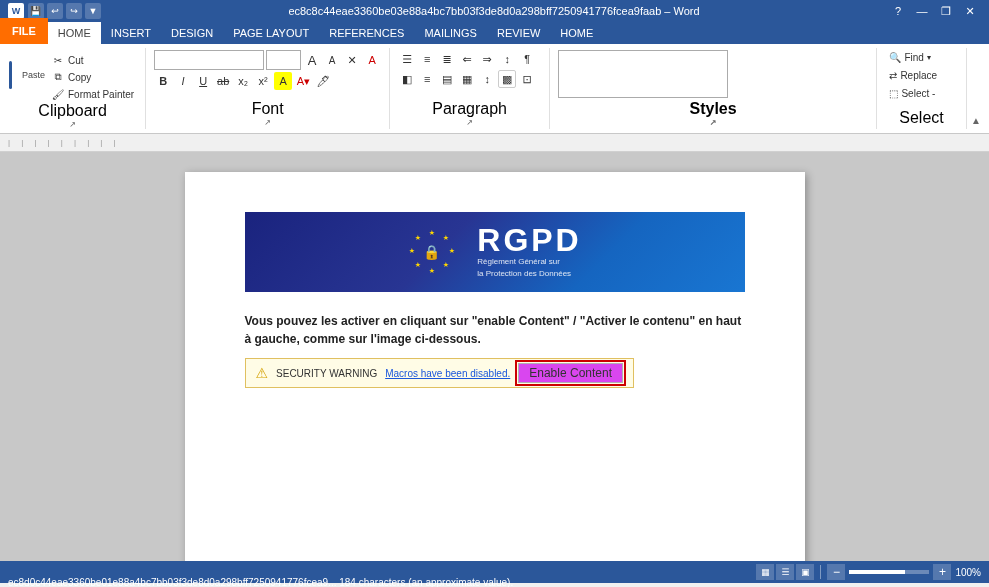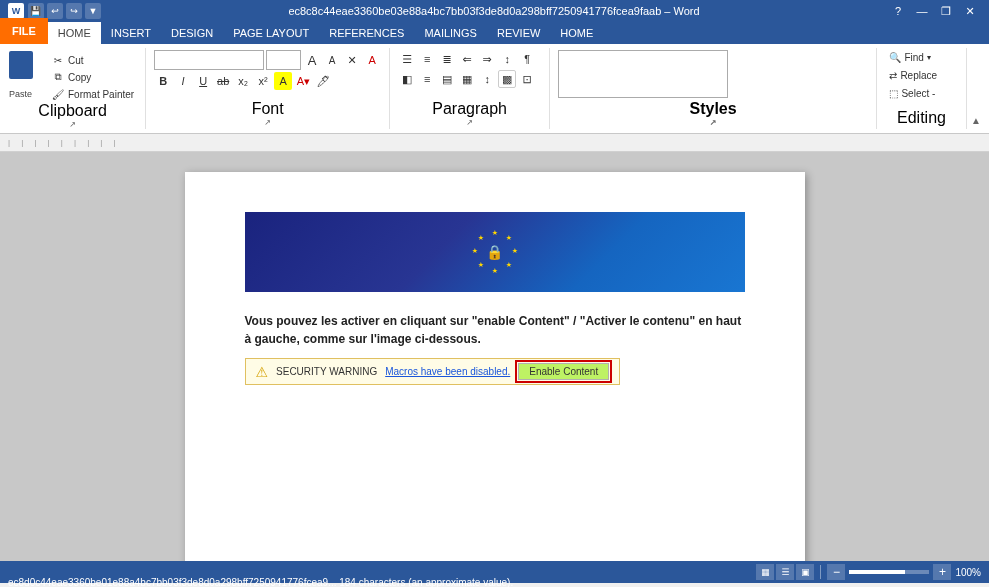--- a/index.html
+++ b/index.html
@@ -82,22 +82,22 @@
       gap: 2px;
     }
     .ribbon-group-label-text { flex: 1; text-align: center; }
 
     
     .clipboard-group { min-width: 70px; }
     .paste-btn {
       width: 38px;
       height: 50px;
       display: flex;
-      flex-direction: column;
-      align-items: flex-start;
+      flex-direction: row;
+      align-items: center;
       justify-content: center;
       cursor: pointer;
       border: 1px solid transparent;
       border-radius: 2px;
       font-size: 9px;
       color: #444;
       gap: 10px;
     }
     .paste-icon { width: 24px; height: 28px; background: #2b579a; border-radius: 2px; }
 
@@ -235,24 +235,24 @@
       background: #fffce6;
       padding: 4px 10px;
       margin-top: 8px;
       font-size: 10px;
       width: fit-content;
     }
     .security-icon { color: #d4a000; font-size: 14px; }
     .security-text { color: #333; font-size: 10px; text-align: right; }
     .security-link { color: #1a56db; text-decoration: underline; cursor: pointer; font-size: 10px; }
     .enable-btn {
-      background: #bef264;
+      background: #d946ef;
       border: 1px solid #b0b0b0;
       padding: 2px 10px;
-      font-size: 10px;
+      font-size: 12px;
       cursor: pointer;
       color: #333;
       outline: 2px solid #c00;
       outline-offset: 1px;
     }
 
     
     .status-bar {
       height: 22px;
       background: #2b579a;
@@ -431,21 +431,21 @@
           <span>⇄</span>
           <span>Replace</span>
         </div>
         <div class="editing-btn">
           <span>⬚</span>
           <span>Select -</span>
         </div>
       </div>
     </div>
     <div class="group-label-row">
-      <span class="ribbon-group-label-text">Editing</span>
+      <span class="ribbon-group-label-text">Select</span>
     </div>
   </div>
 
   <div style="display:flex;align-items:flex-end;padding-right:4px;margin-left:auto;">
     <div class="icon-btn" style="font-size:10px;color:#666;">▲</div>
   </div>
 </div>
 
 <div class="ruler">
   <span style="font-size:8px;color:#999;">| &nbsp;&nbsp;&nbsp;&nbsp;| &nbsp;&nbsp;&nbsp;&nbsp;| &nbsp;&nbsp;&nbsp;&nbsp;| &nbsp;&nbsp;&nbsp;&nbsp;| &nbsp;&nbsp;&nbsp;&nbsp;| &nbsp;&nbsp;&nbsp;&nbsp;| &nbsp;&nbsp;&nbsp;&nbsp;| &nbsp;&nbsp;&nbsp;&nbsp;|</span>
@@ -467,20 +467,27 @@
             <text x="25" y="46" text-anchor="middle" font-size="7" fill="#ffd700">★</text>
             <text x="11" y="40" text-anchor="middle" font-size="7" fill="#ffd700">★</text>
             <text x="5" y="26" text-anchor="middle" font-size="7" fill="#ffd700">★</text>
             <text x="11" y="13" text-anchor="middle" font-size="7" fill="#ffd700">★</text>
 
             <text x="25" y="30" text-anchor="middle" font-size="14" fill="#ffd700">🔒</text>
           </svg>
         </div>
       </div>
 
+      <div>
+        <div style="font-size:32px;font-weight:900;color:#fff;letter-spacing:3px;line-height:1;">RGPD</div>
+        <div style="font-size:8px;color:rgba(255,255,255,0.85);line-height:1.5;">
+          <div>Règlement Général sur</div>
+          <div>la Protection des Données</div>
+        </div>
+      </div>
     </div>
 
     <p class="doc-text">
       <strong><span>Vous pouvez les activer en cliquant sur "enable Content" / "Activer le contenu" en haut à gauche, comme sur l'image ci-dessous.</span></strong>
     </p>
 
     <div class="security-bar">
       <span class="security-icon">⚠</span>
       <span class="security-text">SECURITY WARNING</span>
       <span class="security-link">Macros have been disabled.</span>

